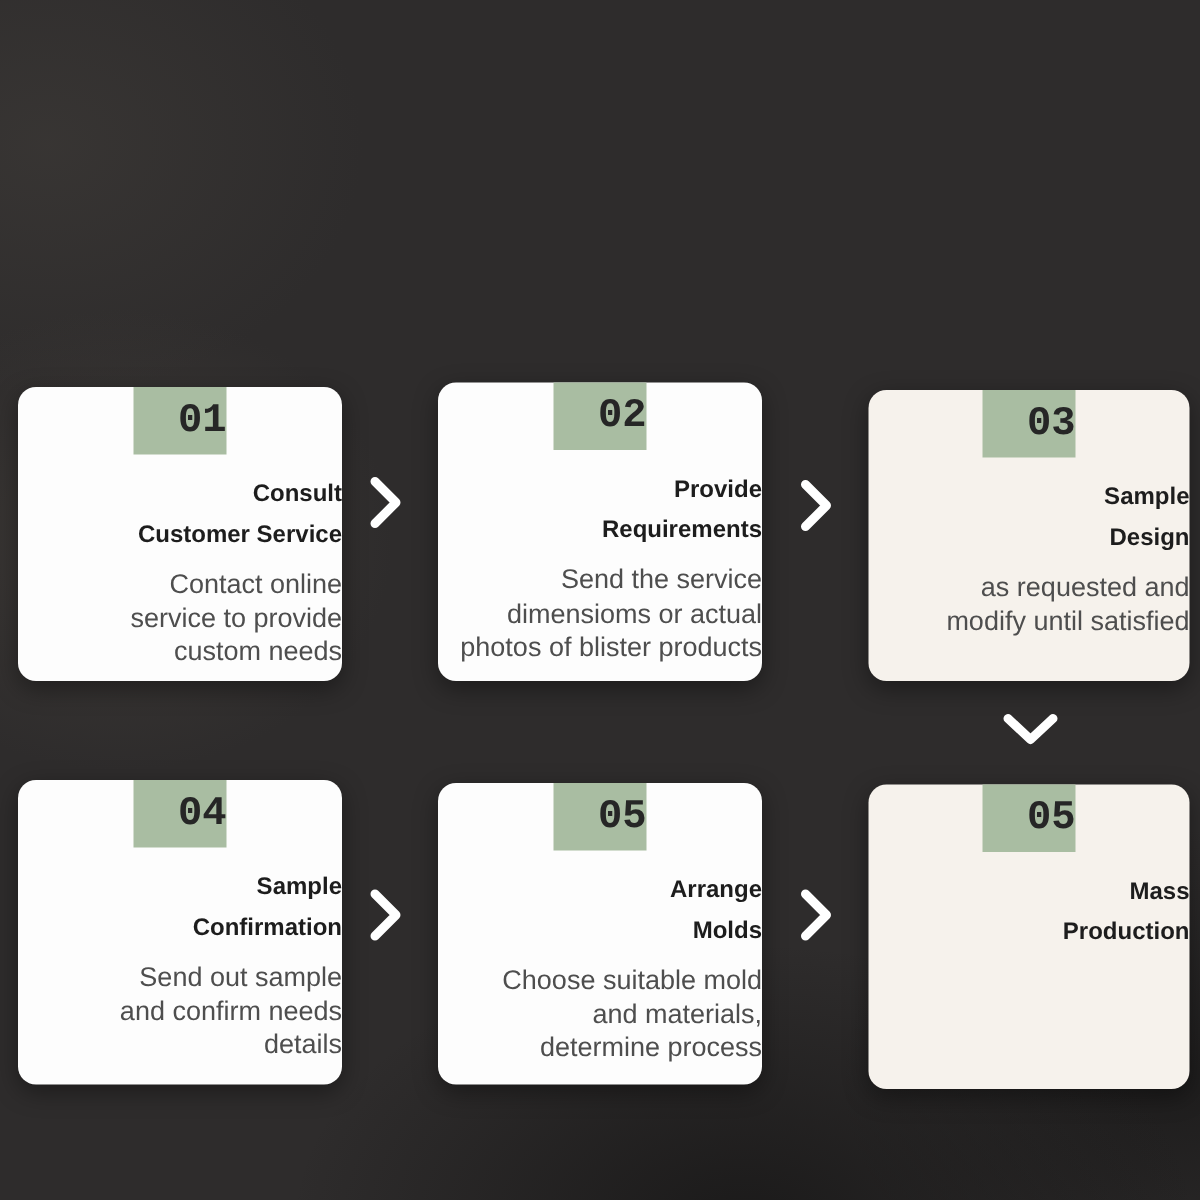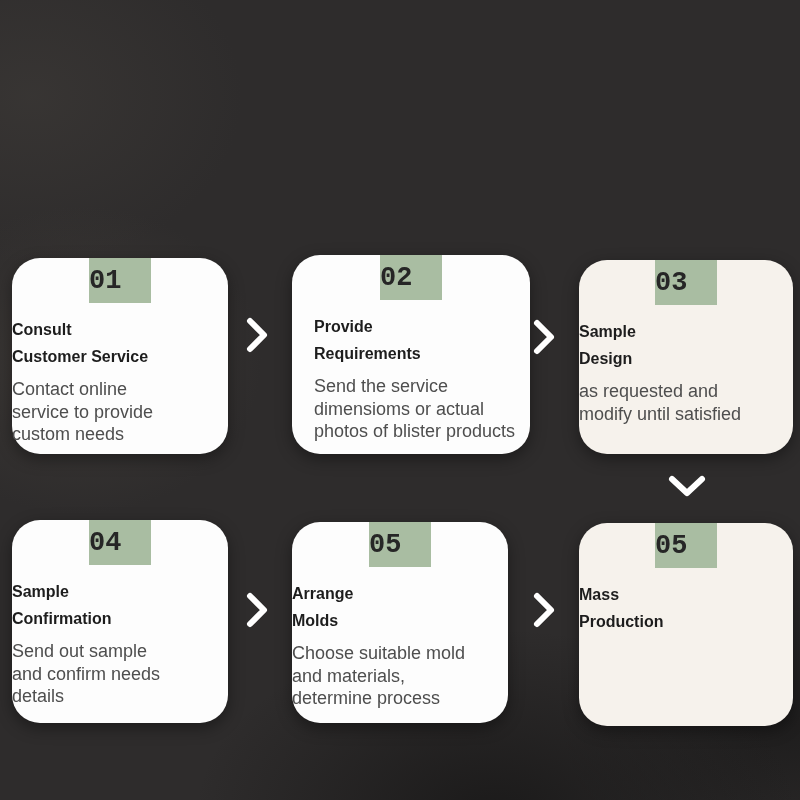--- a/index.html
+++ b/index.html
@@ -12,25 +12,25 @@
       radial-gradient(420px 260px at 62% 102%, rgba(24,23,23,0.85), rgba(46,44,44,0) 72%),
       radial-gradient(320px 240px at 98% 90%, rgba(26,25,25,0.8), rgba(46,44,44,0) 70%),
       #2e2c2c;
   }
   .main-title{
     position:absolute;top:52px;left:0;width:800px;
     text-align:center;color:#fafafa;font-weight:700;
     font-size:47px;line-height:62px;letter-spacing:1.5px;
   }
   .card{
-    position:absolute;width:216px;background:#fdfdfd;border-radius:28px;
-    text-align:left;box-shadow:0 5px 16px rgba(0,0,0,0.38);
+    position:absolute;width:216px;background:#fdfdfd;border-radius:12px;
+    text-align:right;box-shadow:0 5px 16px rgba(0,0,0,0.38);
   }
   .cards .card:nth-of-type(1){left:12px; top:258px; height:196px;}
-  .cards .card:nth-of-type(2){left:292px;top:255px; height:199px;padding-left:22px;}
+  .cards .card:nth-of-type(2){left:292px;top:255px; height:199px;}
   .cards .card:nth-of-type(3){left:579px;top:260px; height:194px; width:214px; background:#f6f2ec;}
   .cards .card:nth-of-type(4){left:12px; top:520px; height:203px;}
   .cards .card:nth-of-type(5){left:292px;top:522px; height:201px;}
   .cards .card:nth-of-type(6){left:579px;top:523px; height:203px; width:214px; background:#f6f2ec;}
   .badge{
     position:absolute;top:0;left:50%;transform:translateX(-50%);
     width:62px;height:45px;line-height:46px;background:#a9bda2;
     color:#262626;font-weight:700;font-size:27px;
     font-family:"Liberation Mono","DejaVu Sans Mono",monospace;
   }

